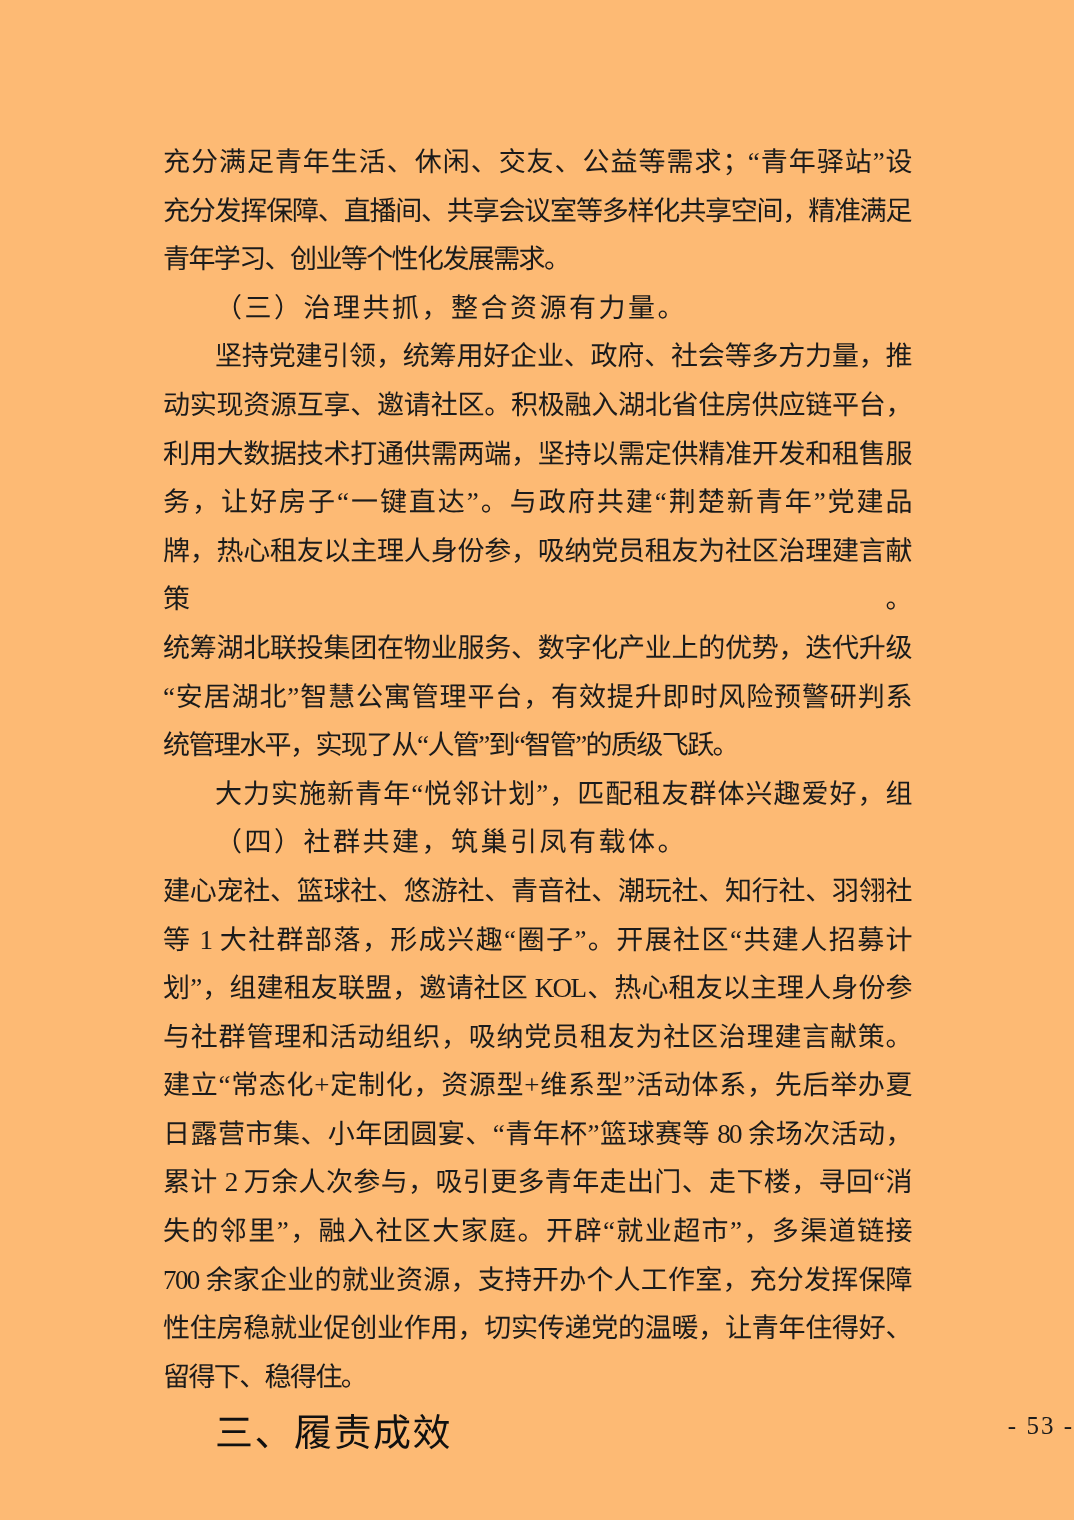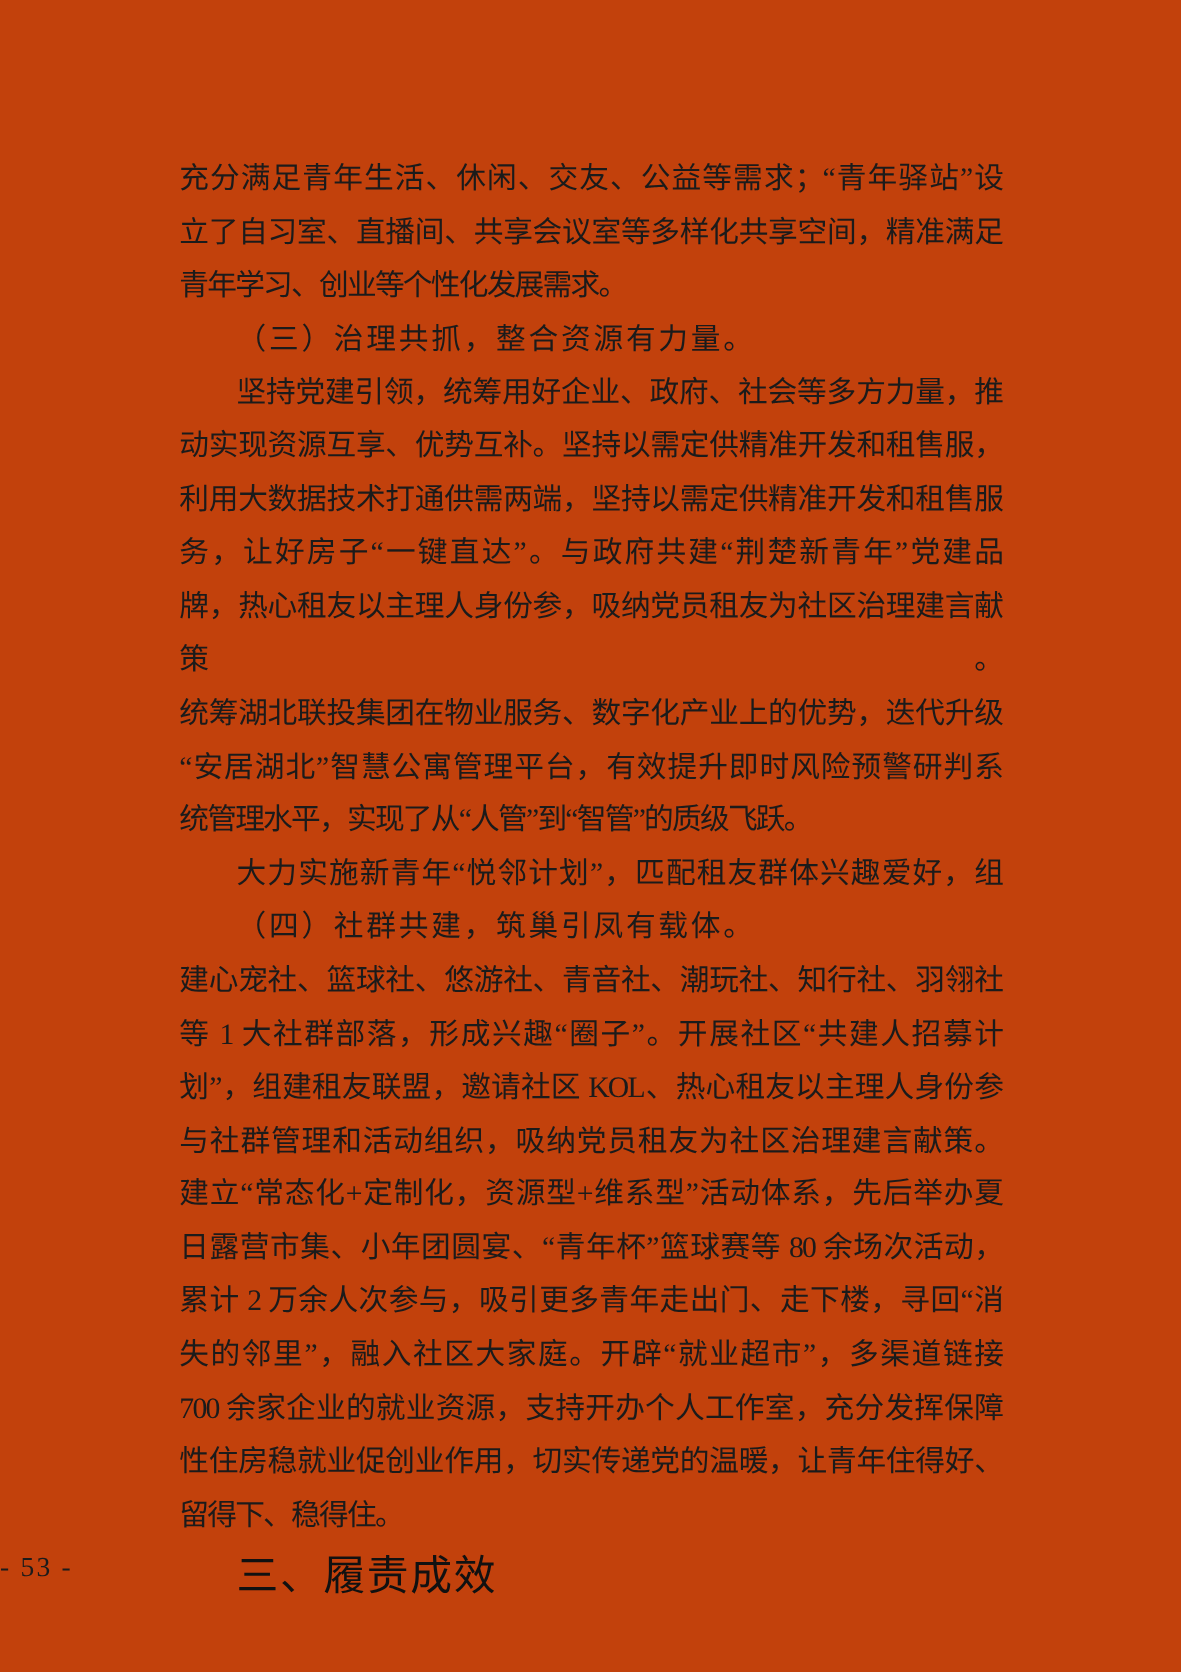--- a/index.html
+++ b/index.html
@@ -11,21 +11,21 @@
     width: 1074px;
     height: 1520px;
     position: relative;
     overflow: hidden;
     font-family: "Liberation Serif", "DejaVu Serif", serif;
     color: #1b1b1b;
   }
   .page {
     position: absolute;
     inset: 0;
-    background: #c2410c;
+    background: #fdba74;
   }
   .doc {
     position: absolute;
     top: 138px;
     left: 163px;
     width: 748px;
     font-size: 27px;
     line-height: 48.6px;
     letter-spacing: -1.6px;
   }
@@ -57,38 +57,38 @@
     letter-spacing: 1.5px;
     text-align-last: left;
     margin-top: 8px;
     color: #111111;
   }
   .footer {
     position: absolute;
     top: 1410px;
     left: 0;
     width: 1074px;
-    text-align: left;
+    text-align: right;
     font-size: 25px;
     line-height: 32px;
     letter-spacing: 2px;
     color: #1b1b1b;
   }
 </style>
 </head>
 <body>
 
 <div class="page">
   <div class="doc">
     <div class="ln">充分满足青年生活、休闲、交友、公益等需求；“青年驿站”设</div>
-    <div class="ln">立了自习室、直播间、共享会议室等多样化共享空间，精准满足</div>
+    <div class="ln">充分发挥保障、直播间、共享会议室等多样化共享空间，精准满足</div>
     <div class="ln end">青年学习、创业等个性化发展需求。</div>
     <div class="ln end sub indent">（三）治理共抓，整合资源有力量。</div>
     <div class="ln indent">坚持党建引领，统筹用好企业、政府、社会等多方力量，推</div>
-    <div class="ln">动实现资源互享、优势互补。坚持以需定供精准开发和租售服，</div>
+    <div class="ln">动实现资源互享、邀请社区。积极融入湖北省住房供应链平台，</div>
     <div class="ln">利用大数据技术打通供需两端，坚持以需定供精准开发和租售服</div>
     <div class="ln">务，让好房子“一键直达”。与政府共建“荆楚新青年”党建品</div>
     <div class="ln">牌，热心租友以主理人身份参，吸纳党员租友为社区治理建言献策。</div>
     <div class="ln">统筹湖北联投集团在物业服务、数字化产业上的优势，迭代升级</div>
     <div class="ln">“安居湖北”智慧公寓管理平台，有效提升即时风险预警研判系</div>
     <div class="ln end">统管理水平，实现了从“人管”到“智管”的质级飞跃。</div>
     <div class="ln indent">大力实施新青年“悦邻计划”，匹配租友群体兴趣爱好，组</div>
     <div class="ln end sub indent">（四）社群共建，筑巢引凤有载体。</div>
     <div class="ln">建心宠社、篮球社、悠游社、青音社、潮玩社、知行社、羽翎社</div>
     <div class="ln">等 1 大社群部落，形成兴趣“圈子”。开展社区“共建人招募计</div>

